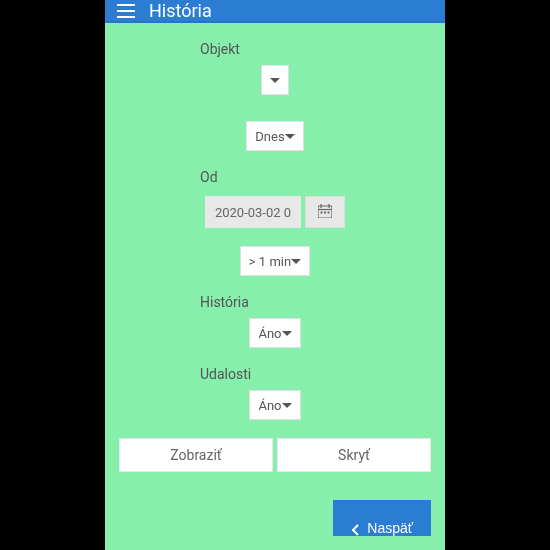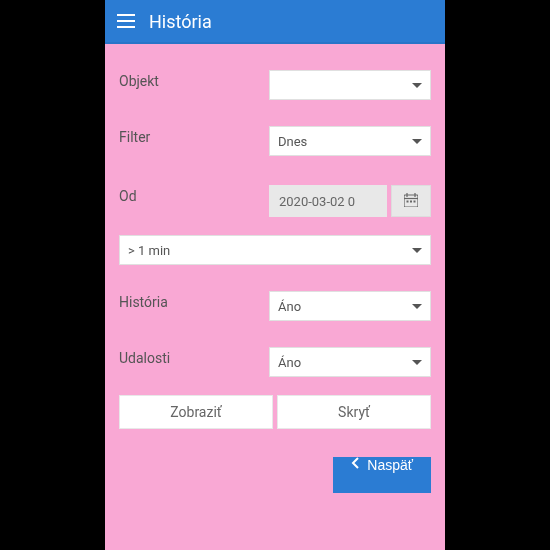--- a/index.html
+++ b/index.html
@@ -6,21 +6,21 @@
     body {
       background: #000;
       font-family: -apple-system, BlinkMacSystemFont, "Segoe UI", Roboto, sans-serif;
       width: 550px;
       height: 550px;
       display: flex;
       justify-content: center;
       align-items: flex-start;
     }
     .app {
-      background: #f9a8d4;
+      background: #86efac;
       width: 340px;
       height: 550px;
       display: flex;
       flex-direction: column;
     }
     .header {
       background: #2b7cd3;
       color: #fff;
       height: 44px;
       display: flex;
@@ -35,20 +35,21 @@
       font-weight: 400;
     }
     .content {
       padding: 18px 14px;
       flex: 1;
     }
     .row {
       display: flex;
       align-items: center;
       margin-bottom: 18px;
+      flex-direction: column;
     }
     .row.date { margin-bottom: 10px; }
     .row.date + .row.date { margin-top: 4px; margin-bottom: 18px;}
     .label {
       width: 150px;
       color: #555;
       font-size: 14px;
     }
     .control {
       flex: 1;
@@ -119,21 +120,21 @@
       justify-content: flex-end;
       margin-top: 28px;
     }
     .back-btn {
       background: #2b7cd3;
       color: #fff;
       height: 36px;
       padding: 0 18px;
       font-size: 14px;
       display: flex;
-      align-items: flex-start;
+      align-items: flex-end;
       gap: 8px;
       border: none;
     }
     .chev-left svg { display:block; }
   </style>
 </head>
 <body>
 
 <div class="app">
   <div class="header">
@@ -153,21 +154,20 @@
       <div class="label">Objekt</div>
       <div class="control">
         <div class="select empty">
           <span class="sv"></span>
           <span class="caret"></span>
         </div>
       </div>
     </div>
 
     <div class="row">
-      <div class="label">Filter</div>
       <div class="control">
         <div class="select">
           <span class="sv">Dnes</span>
           <span class="caret"></span>
         </div>
       </div>
     </div>
 
     <div class="row date">
       <div class="label">Od</div>

